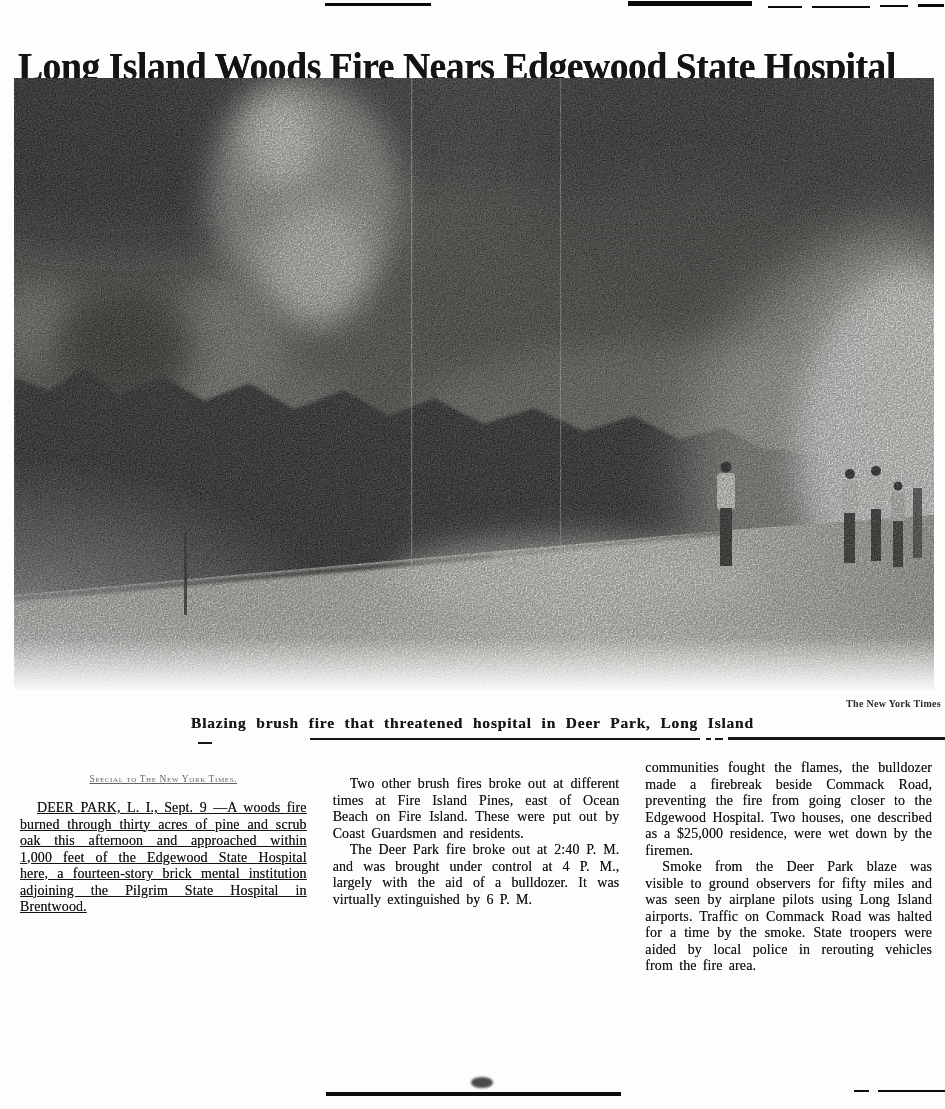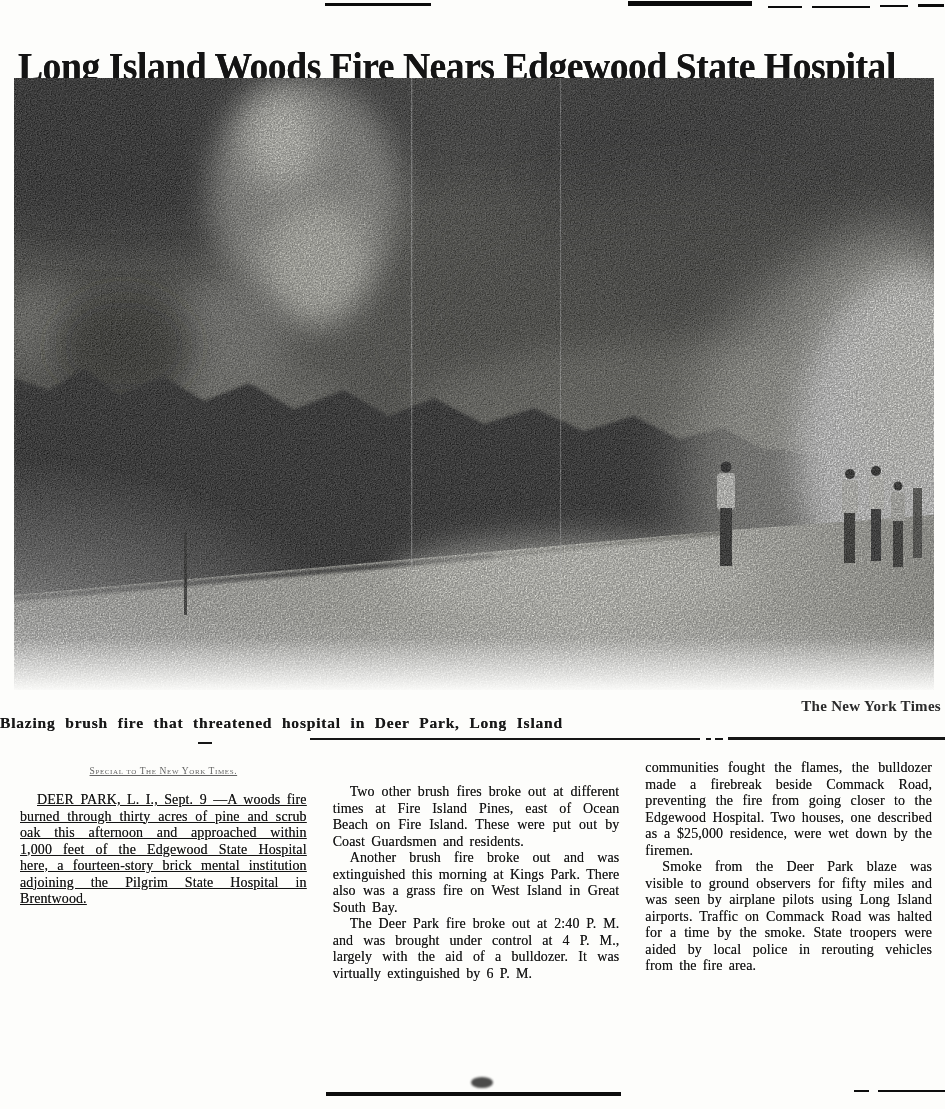--- a/index.html
+++ b/index.html
@@ -17,47 +17,47 @@
     font-size:39px;font-weight:bold;line-height:42px;white-space:nowrap;
     letter-spacing:-0.5px;transform:scaleX(.965);transform-origin:left center;
     text-shadow:0 0 .6px rgba(0,0,0,.8);
   }
   
   figure.photo{position:absolute;left:14px;top:78px;width:920px;height:612px;margin:0;}
   figure.photo svg{display:block;}
   
   .credit{
     position:absolute;right:4px;top:698px;
-    font-size:15px;font-weight:bold;letter-spacing:.3px;color:#2a2a2a;
+    font-size:10px;font-weight:bold;letter-spacing:.3px;color:#2a2a2a;
   }
   .caption{
-    position:absolute;left:0;top:714px;width:945px;text-align:left;
+    position:absolute;left:0;top:714px;width:945px;text-align:center;
     font-size:15.5px;font-weight:bold;letter-spacing:.8px;word-spacing:5px;
     color:#181818;text-shadow:0 0 .5px rgba(0,0,0,.65);
   }
   .cap-line{position:absolute;background:#161616;}
   
   .article{
     position:absolute;left:20px;top:760px;width:912px;
     display:flex;gap:26px;
   }
   .col{width:287px;}
   .byline{
-    display:block;text-align:center;margin-top:6px;
+    display:block;text-align:center;margin-top:14px;
     font-size:9.5px;font-variant:small-caps;letter-spacing:.6px;
     color:#3c3c3c;text-decoration:underline;opacity:.8;
     filter:blur(.3px);
   }
   .col p{
     margin:0;text-indent:17px;text-align:justify;
     font-size:14px;line-height:16.5px;word-spacing:2.6px;letter-spacing:.1px;
     text-shadow:0 0 .5px rgba(0,0,0,.6);
   }
   .col-1 p.lead{margin-top:16px;text-decoration:underline;}
-  .col-2 p:first-child{margin-top:24px;}
+  .col-2 p:first-child{margin-top:16px;}
   .col-3 p:first-child{text-indent:0;}
   .force-last{text-align-last:justify;}
   
   .bottom-rule{position:absolute;background:#0d0d0d;}
   .ink-smudge{
     position:absolute;left:471px;top:1077px;width:22px;height:11px;
     background:#101010;border-radius:50%;opacity:.75;filter:blur(1px);
   }
 </style>
 </head>
@@ -193,21 +193,20 @@
 <div class="cap-line" style="left:715px;top:738px;width:8px;height:2px;"></div>
 <div class="cap-line" style="left:728px;top:737px;width:217px;height:2.5px;"></div>
 
 <div class="article">
   <div class="col col-1">
     <span class="byline">Special to The New York Times.</span>
     <p class="lead">DEER PARK, L. I., Sept. 9 —A woods fire burned through thirty acres of pine and scrub oak this afternoon and approached within 1,000 feet of the Edgewood State Hospital here, a fourteen-story brick mental institution adjoining the Pilgrim State Hospital in Brentwood.</p>
   </div>
   <div class="col col-2">
     <p>Two other brush fires broke out at different times at Fire Island Pines, east of Ocean Beach on Fire Island. These were put out by Coast Guardsmen and residents.</p>
-    <p>Another brush fire broke out and was extinguished this morning at Kings Park. There also was a grass fire on West Island in Great South Bay.</p>
     <p>The Deer Park fire broke out at 2:40 P. M. and was brought under control at 4 P. M., largely with the aid of a bulldozer. It was virtually extinguished by 6 P. M.</p>
   </div>
   <div class="col col-3">
     <p>communities fought the flames, the bulldozer made a firebreak beside Commack Road, preventing the fire from going closer to the Edgewood Hospital. Two houses, one described as a $25,000 residence, were wet down by the firemen.</p>
     <p>Smoke from the Deer Park blaze was visible to ground observers for fifty miles and was seen by airplane pilots using Long Island airports. Traffic on Commack Road was halted for a time by the smoke. State troopers were aided by local police in rerouting vehicles from the fire area.</p>
   </div>
 </div>
 
 <div class="ink-smudge"></div>
 

